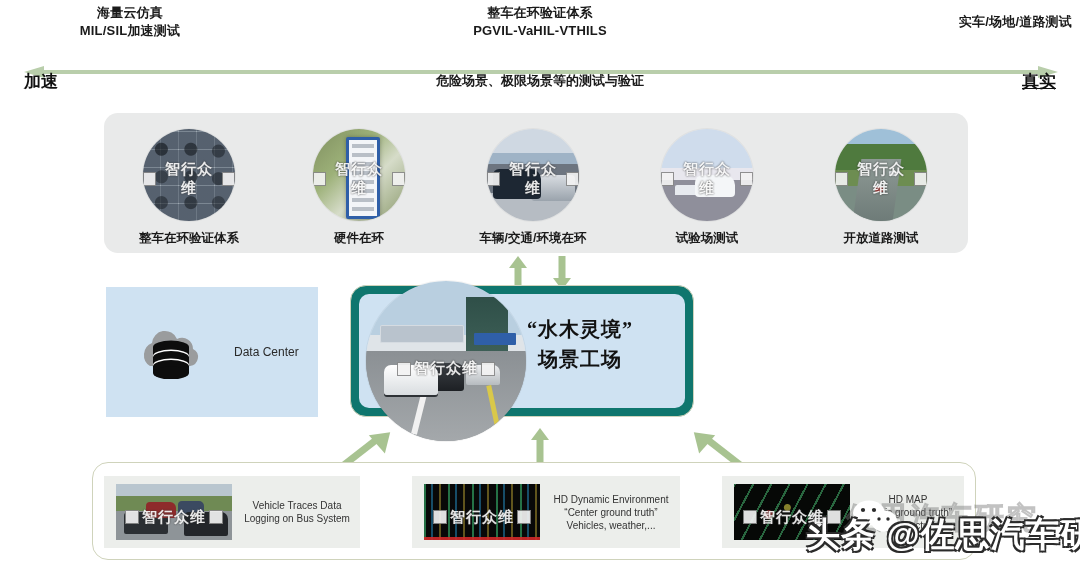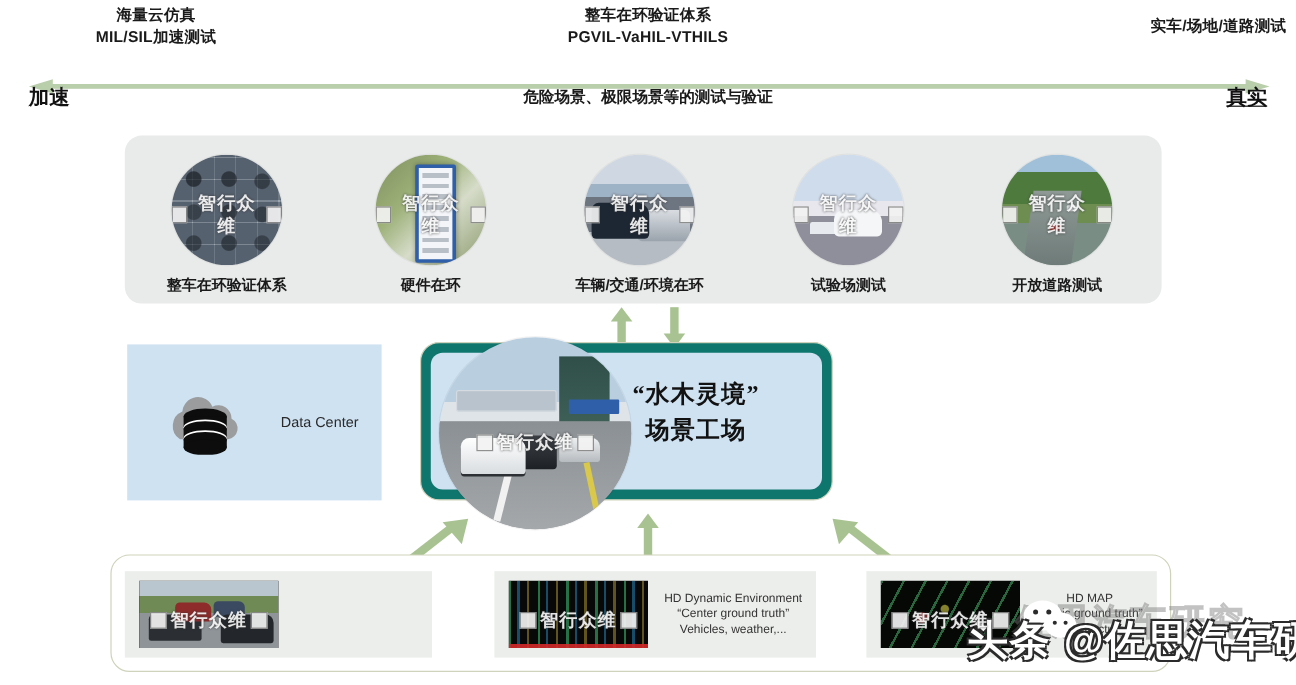--- a/index.html
+++ b/index.html
@@ -492,20 +492,24 @@
       <div style="position:absolute;left:8px;bottom:6px;width:44px;height:22px;background:#2b2f33;border-radius:4px 7px 2px 2px;"></div>
       <div style="position:absolute;left:30px;bottom:22px;width:30px;height:16px;background:#8e2b2b;border-radius:4px 6px 2px 2px;"></div>
       <div style="position:absolute;left:62px;bottom:26px;width:26px;height:13px;background:#3b4a61;border-radius:4px 5px 2px 2px;"></div>
       <div style="position:absolute;right:4px;bottom:4px;width:44px;height:24px;background:#23262a;border-radius:5px 7px 2px 2px;"></div>
       <div class="logo-strip" style="top:46%;">
         <i></i>
           <b>智行众维</b>
           <i></i>
       </div>
     </div>
+    <div class="src-text">
+      <span>Vehicle Traces Data</span><br>
+      <span>Logging on Bus System</span>
+    </div>
   </div>
 
   <div class="src-card" style="left:412px;width:268px;">
     <div class="src-thumb">
       <div class="th th-pcl"></div>
       <div class="logo-strip" style="top:46%;">
         <i></i>
           <b>智行众维</b>
           <i></i>
       </div>

